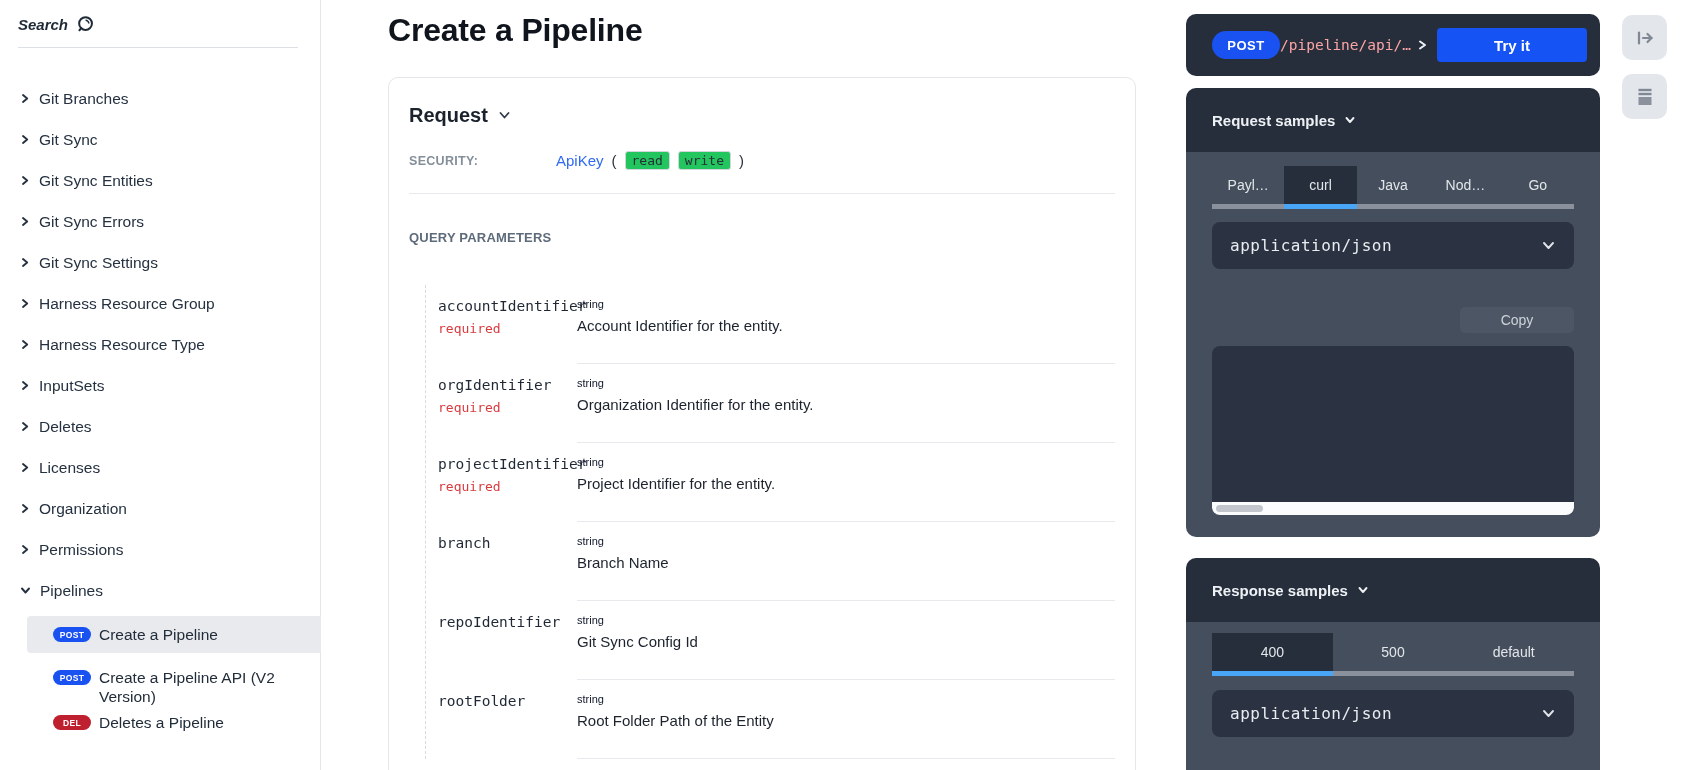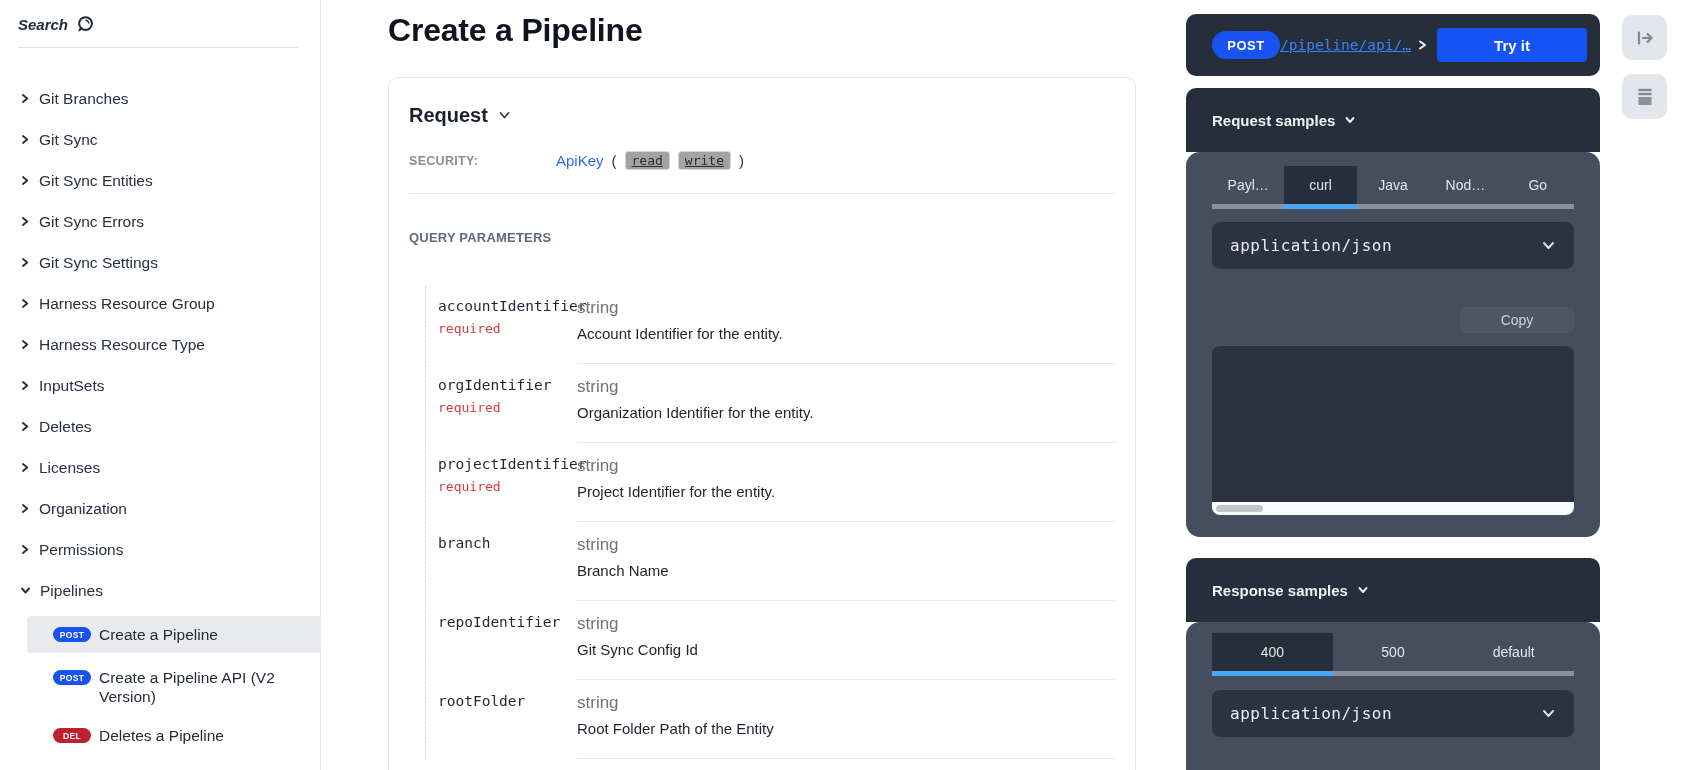--- a/index.html
+++ b/index.html
@@ -22,62 +22,62 @@
   .child-row { display:flex; align-items:flex-start; padding-left:53px; cursor:pointer; }
   .child-row.active { background:#e8eaee; border-radius:4px 0 0 4px; margin-left:27px; padding-left:26px;
                       height:37px; align-items:center; margin-top:8px; }
   .badge { flex:0 0 auto; width:38px; height:15px; border-radius:8px; color:#fff; font-size:8.5px; font-weight:700;
            letter-spacing:.4px; display:flex; align-items:center; justify-content:center; margin-right:8px; margin-top:2px; }
   .badge.post { background:#1a52f2; }
   .badge.del  { background:#bf202f; }
   .child-row.active .badge { margin-top:0; }
   .child-label { font-size:15.5px; color:#222d3a; line-height:19px; max-width:205px; }
   .row-v2  { margin-top:15px; }
-  .row-del { margin-top:20px; }
+  .row-del { margin-top:7px; }
   .row-cut { margin-top:19px; }
 
   
   .page-title { position:absolute; left:388px; top:12px; font-size:32px; font-weight:700; color:#10151d; letter-spacing:-.2px; }
   .card { position:absolute; left:388px; top:77px; width:748px; height:720px;
           border:1px solid #e4e7ea; border-radius:10px; background:#fff; padding:26px 20px 0 20px; }
   .req-head { display:flex; align-items:center; gap:10px; cursor:pointer; }
   .req-head .t { font-size:20px; font-weight:700; color:#1a222e; }
   .sec-row { display:flex; margin-top:27px; align-items:flex-start; }
   .sec-label { width:147px; font-size:12.5px; font-weight:700; color:#848f9a; letter-spacing:.3px; }
   .sec-val { display:flex; align-items:center; gap:8px; margin-top:-3px;text-align:center; }
   .apikey { color:#2f6bf0; font-size:15px; cursor:pointer; }
   .paren { color:#2a323c; font-size:15px; }
   .chip { font-family:"DejaVu Sans Mono", monospace; font-size:13px; color:#262e38;
-          border:1px solid #d3d7dc; border-radius:3px; padding:1px 6px; background:#a3a3a3;text-decoration:underline; }
+          border:1px solid #d3d7dc; border-radius:3px; padding:1px 6px; background:#22c55e; }
   .hr1 { height:1px; background:#e7e9ec; margin-top:23px; }
   .qp-label { margin-top:36px; font-size:13px; font-weight:700; color:#5d6b7a; letter-spacing:.2px; }
   .params { margin-top:40px; margin-left:16px; border-left:1px dashed #d7dbdf; padding-left:12px; }
   .param-row { display:flex; }
   .p-left { width:139px; padding-top:13px; }
   .p-name { font-family:"DejaVu Sans Mono", monospace; font-size:14.5px; color:#1f2834; }
   .p-req  { font-family:"DejaVu Sans Mono", monospace; font-size:13px; color:#d93a3d; margin-top:7px; }
   .p-right { flex:1; padding:13px 0 17px 0; border-bottom:1px solid #e7e9ec; min-height:79px; }
-  .p-type { font-size:17px; color:#737373; }
+  .p-type { font-size:11px; color:#0f172a; }
   .p-desc { font-size:15px; color:#1c232d; margin-top:7px; }
 
   
   .dark { background:#262e3c; }
   .slate { background:#454e5c; }
   .topbar { position:absolute; left:1186px; top:14px; width:414px; height:62px; border-radius:10px;
             display:flex; align-items:center; padding:0 13px 0 26px; }
   .pill { width:68px; height:28px; border-radius:14px; background:#1a52f2; color:#fff; font-size:13px; font-weight:700;
           letter-spacing:.5px; display:flex; align-items:center; justify-content:center; }
-  .path { font-family:"DejaVu Sans Mono", monospace; font-size:14.5px; color:#3b82f6; cursor:pointer;text-decoration:underline; }
+  .path { font-family:"DejaVu Sans Mono", monospace; font-size:14.5px; color:#fca5a5; cursor:pointer; }
   .path-chev { margin-left:6px; cursor:pointer; }
   .tryit { margin-left:auto; width:150px; height:34px; border-radius:4px; background:#1553f5; border:none;
            color:#fff; font-size:15px; font-weight:700; cursor:pointer; font-family:"Liberation Sans",sans-serif; }
   .panel { position:absolute; left:1186px; width:414px; border-radius:10px; overflow:hidden; }
   .panel-head { height:64px; display:flex; align-items:center; gap:9px; padding:0 26px; cursor:pointer; }
   .panel-head .t { font-size:15px; font-weight:700; color:#eef1f4; }
-  .panel-body { padding:14px 26px 22px 26px;border-radius:14px; }
+  .panel-body { padding:14px 26px 22px 26px; }
   .tabs { display:flex; }
   .tab { flex:1; height:43px; display:flex; align-items:center; justify-content:center; font-size:14px; color:#e2e6ea;
          border-bottom:5px solid #8a919d; cursor:pointer; white-space:nowrap; overflow:hidden; }
   .tab.active { background:#262e3c; border-bottom-color:#49a6f7; }
   .dropdown { margin-top:13px; height:47px; border-radius:8px; background:#2b3342; display:flex; align-items:center;
               justify-content:space-between; padding:0 18px; cursor:pointer; }
   .dropdown .v { font-family:"DejaVu Sans Mono", monospace; font-size:16px; letter-spacing:.5px; color:#e9edf1; }
   .copy-row { margin-top:38px; display:flex; justify-content:flex-end; }
   .copy-btn { width:114px; height:26px; background:#4d5665; border:none; border-radius:5px; color:#ccd3da;
               font-size:14px; cursor:pointer; font-family:"Liberation Sans",sans-serif; }

